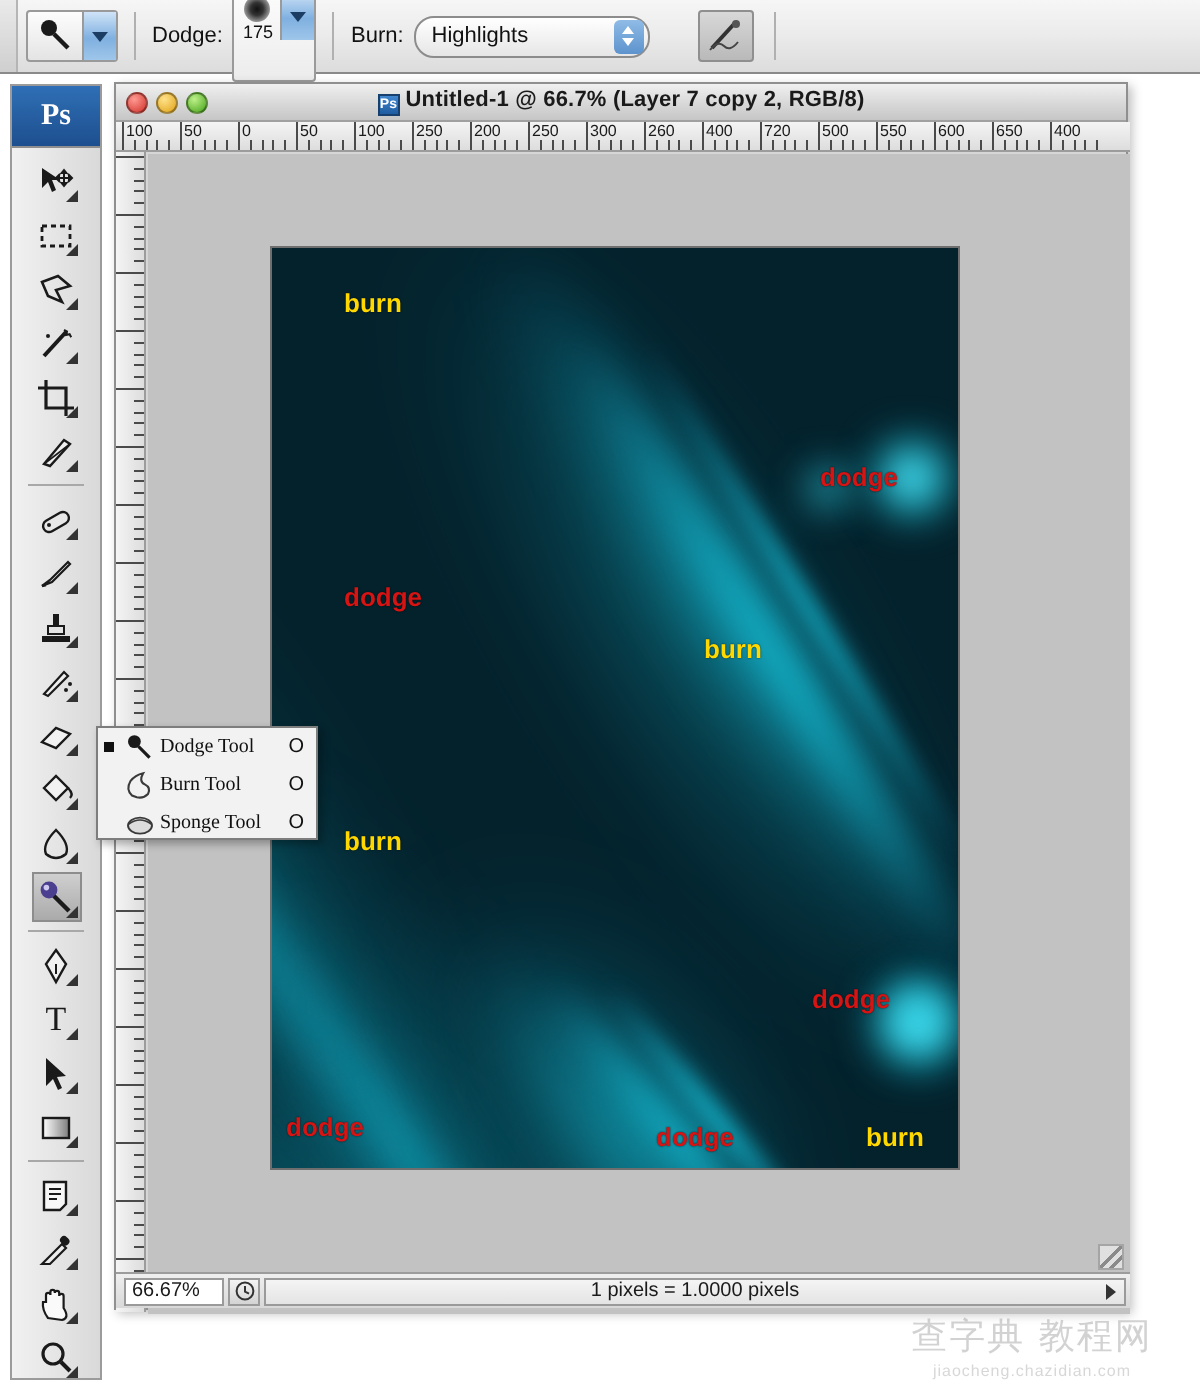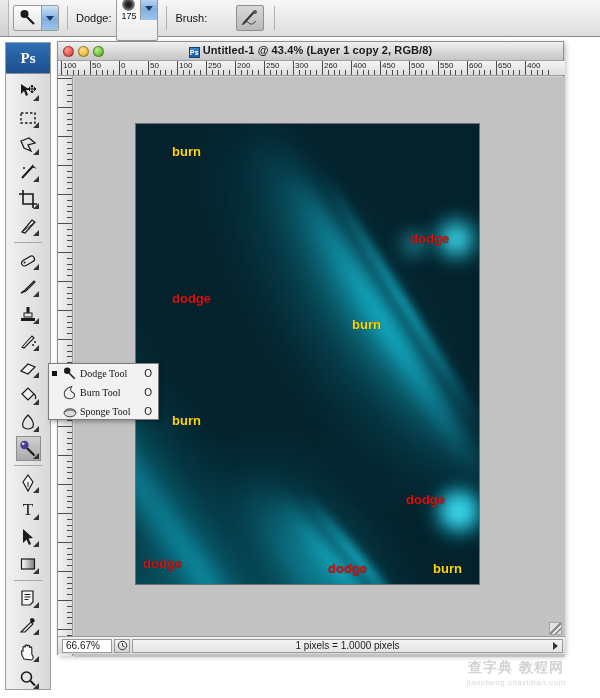--- a/index.html
+++ b/index.html
@@ -230,21 +230,21 @@
   .fly-icon{width:20px;display:flex;align-items:center;justify-content:center;}
   .fly-label{flex:1;font-family:Liberation Serif, serif;}
   .fly-key{padding-right:6px;font-size:10px;}
 
   
   #watermark{
     position:absolute;right:6px;bottom:6px;width:156px;height:38px;
     display:flex;flex-direction:column;align-items:center;justify-content:center;
     opacity:.45;
   }
-  #wm-cn{font-size:14px;color:#9d9d9d;letter-spacing:1px;font-family:"DejaVu Sans",sans-serif;font-weight:bold;}
+  #wm-cn{font-size:18px;color:#9d9d9d;letter-spacing:1px;font-family:"DejaVu Sans",sans-serif;font-weight:normal;}
   #wm-en{font-size:8px;color:#a8a8a8;letter-spacing:.5px;margin-top:1px;}
 </style>
 </head>
 <body>
 
 <div id="options-bar">
 
   <div class="tool-well">
     <div class="icon-cell">
       <svg width="20" height="20" viewBox="0 0 20 20">
@@ -268,21 +268,28 @@
       </div>
       <div class="drop-tab">
           <span class="arr"></span>
         </div>
     </div>
   </div>
 
   <div class="sep"></div>
 
   <div class="opt-group">
-    <span class="opt-label">Brush:</span>
+    <span class="opt-label">Burn:</span>
+    <div class="select-box">
+      <span class="sel-txt">Highlights</span>
+      <span class="select-stepper">
+        <span class="up"></span>
+          <span class="dn"></span>
+      </span>
+    </div>
   </div>
 
   <div style="width:14px"></div>
 
 
   <div class="airbrush-btn">
     <svg width="20" height="18" viewBox="0 0 20 18">
       <line x1="3" y1="15" x2="14" y2="3" stroke="#333" stroke-width="2"></line>
       <path d="M2 16 Q6 11 9 14 Q12 17 16 12" stroke="#444" stroke-width="1" fill="none"></path>
       <circle cx="15" cy="3" r="2" fill="#555"></circle>
@@ -488,21 +495,21 @@
 
 <div id="doc-window">
 
   <div id="doc-title">
     <div class="lights">
       <span class="lt r"></span>
       <span class="lt y"></span>
       <span class="lt g"></span>
     </div>
     <div id="doc-title-text">
-      <span class="doc-file-icon">Ps</span><span>Untitled-1 @ 43.4% (Layer 1 copy 2, RGB/8)</span>
+      <span class="doc-file-icon">Ps</span><span>Untitled-1 @ 66.7% (Layer 7 copy 2, RGB/8)</span>
     </div>
   </div>
 
   <div id="h-ruler">
       <div class="hr-major" style="left: 3px;"></div>
       <div class="hr-num" style="left: 3px;">100</div>
       <div class="hr-tick" style="left: 8.8px;"></div>
       <div class="hr-tick" style="left: 14.6px;"></div>
       <div class="hr-tick" style="left: 20.4px;"></div>
       <div class="hr-tick" style="left: 26.2px;"></div>
@@ -560,21 +567,21 @@
       <div class="hr-tick" style="left: 275.6px;"></div>
       <div class="hr-tick" style="left: 281.4px;"></div>
       <div class="hr-tick" style="left: 287.2px;"></div>
       <div class="hr-major" style="left: 293px;"></div>
       <div class="hr-num" style="left: 293px;">400</div>
       <div class="hr-tick" style="left: 298.8px;"></div>
       <div class="hr-tick" style="left: 304.6px;"></div>
       <div class="hr-tick" style="left: 310.4px;"></div>
       <div class="hr-tick" style="left: 316.2px;"></div>
       <div class="hr-major" style="left: 322px;"></div>
-      <div class="hr-num" style="left: 322px;">450</div>
+      <div class="hr-num" style="left: 322px;">720</div>
       <div class="hr-tick" style="left: 327.8px;"></div>
       <div class="hr-tick" style="left: 333.6px;"></div>
       <div class="hr-tick" style="left: 339.4px;"></div>
       <div class="hr-tick" style="left: 345.2px;"></div>
       <div class="hr-major" style="left: 351px;"></div>
       <div class="hr-num" style="left: 351px;">500</div>
       <div class="hr-tick" style="left: 356.8px;"></div>
       <div class="hr-tick" style="left: 362.6px;"></div>
       <div class="hr-tick" style="left: 368.4px;"></div>
       <div class="hr-tick" style="left: 374.2px;"></div>

